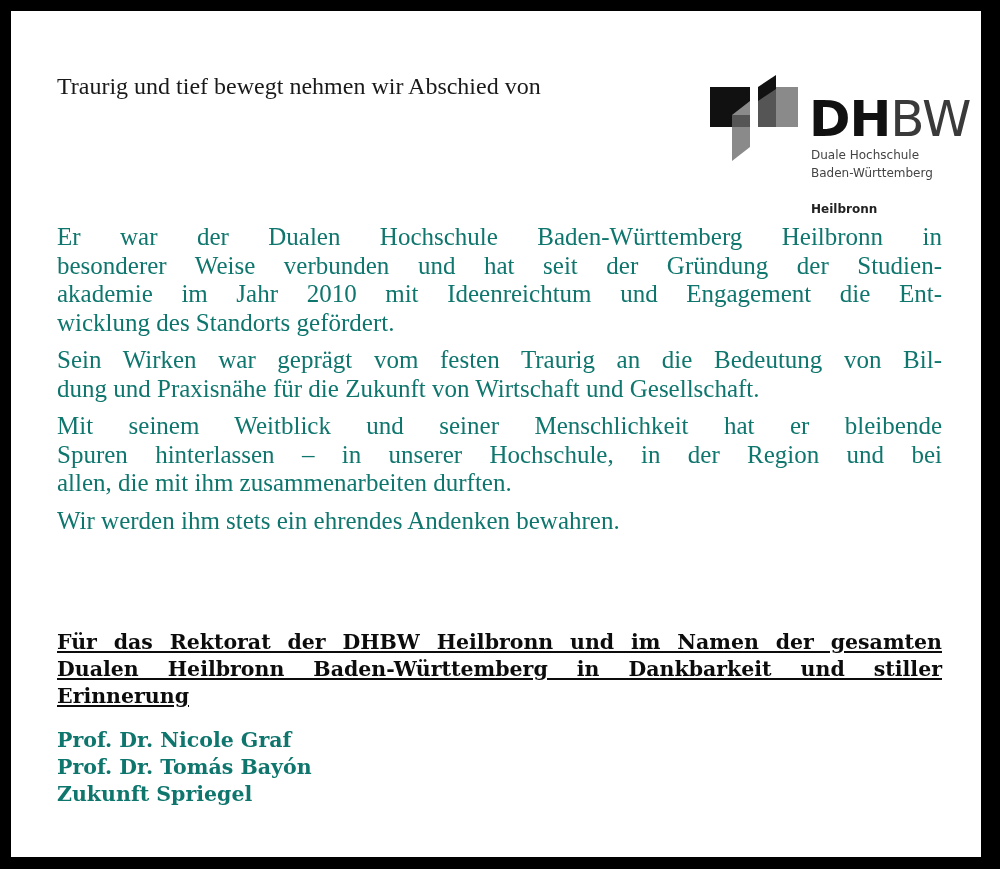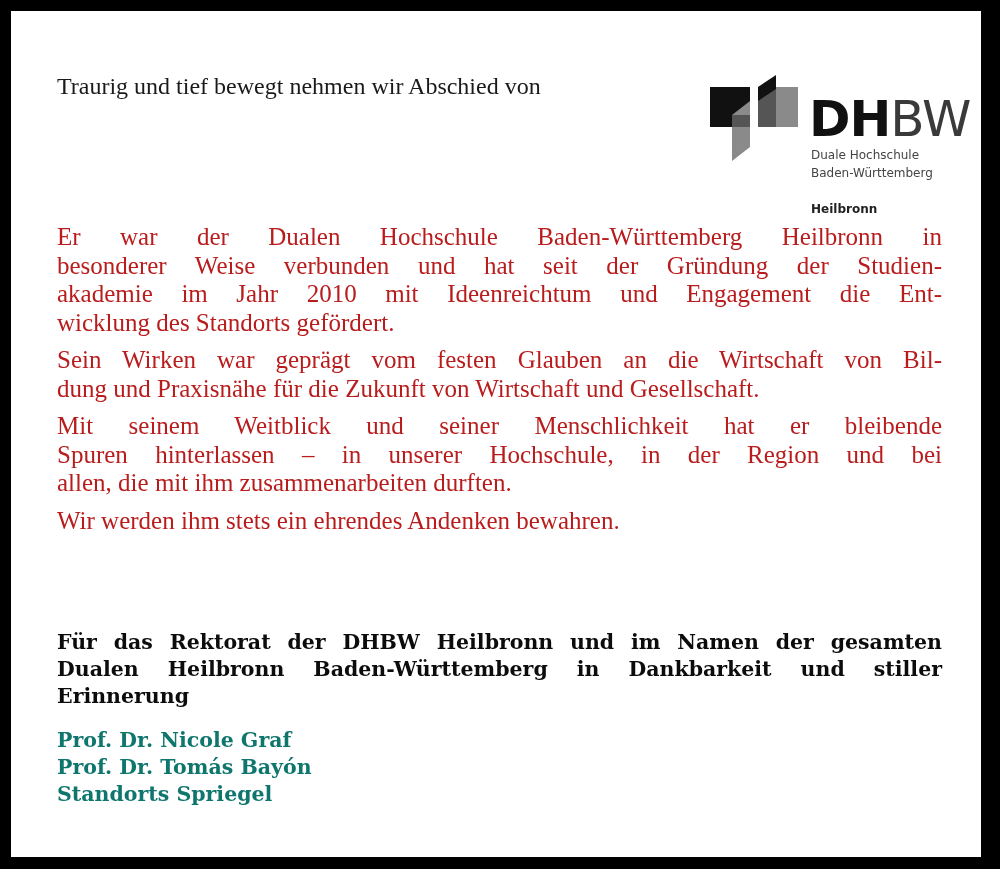--- a/index.html
+++ b/index.html
@@ -31,31 +31,31 @@
   .logo-word .dh { color: #111; font-weight: bold; }
   .logo-word .bw { color: #3a3a3a; font-weight: normal; }
   .logo-sub {
     position: absolute; left: 103px; top: 71px;
     font-family: "DejaVu Sans", sans-serif; font-size: 12px; line-height: 18px; color: #444;
     white-space: nowrap;
   }
   .logo-sub .campus { color: #222; font-weight: bold; display:block; margin-top: 18px; }
   .body {
     position: absolute; left: 46px; top: 212px; width: 885px;
-    font-family: "Liberation Serif", serif; font-size: 25px; line-height: 28.5px; color: #b91c1c;
+    font-family: "Liberation Serif", serif; font-size: 25px; line-height: 28.5px; color: #0f766e;
   }
   .body p { margin: 0 0 9px 0; text-align: justify; hyphens: manual; }
   .body p.left { text-align: left; }
   .body p .ln { display: block; }
   .body p .ln.j { text-align: justify; text-align-last: justify; }
   .closing {
     position: absolute; left: 46px; top: 618px; width: 885px;
     font-family: "DejaVu Serif", serif; font-weight: bold; font-size: 20.5px; line-height: 27px; color: #0c0c0c;
   }
-  .closing .ln { display: block; }
+  .closing .ln { display: block; text-decoration: underline; }
   .closing .ln.j { text-align: justify; text-align-last: justify; }
   .signers {
     position: absolute; left: 46px; top: 716px;
     font-family: "DejaVu Serif", serif; font-weight: bold; font-size: 20.5px; line-height: 27px; color: #0f766e;
   }
   .signers div { white-space: nowrap; }
 </style>
 </head>
 <body>
 
@@ -86,21 +86,21 @@
   </div>
 
   <div class="body">
     <p>
       <span class="ln j">Er war der Dualen Hochschule Baden-Württemberg Heilbronn in</span>
       <span class="ln j">besonderer Weise verbunden und hat seit der Gründung der Studien-</span>
       <span class="ln j">akademie im Jahr 2010 mit Ideenreichtum und Engagement die Ent-</span>
       <span class="ln">wicklung des Standorts gefördert.</span>
     </p>
     <p>
-      <span class="ln j">Sein Wirken war geprägt vom festen Glauben an die Wirtschaft von Bil-</span>
+      <span class="ln j">Sein Wirken war geprägt vom festen Traurig an die Bedeutung von Bil-</span>
       <span class="ln">dung und Praxisnähe für die Zukunft von Wirtschaft und Gesellschaft.</span>
     </p>
     <p>
       <span class="ln j">Mit seinem Weitblick und seiner Menschlichkeit hat er bleibende</span>
       <span class="ln j">Spuren hinterlassen – in unserer Hochschule, in der Region und bei</span>
       <span class="ln">allen, die mit ihm zusammenarbeiten durften.</span>
     </p>
     <p class="left">
       <span class="ln">Wir werden ihm stets ein ehrendes Andenken bewahren.</span>
     </p>
@@ -108,16 +108,16 @@
 
   <div class="closing">
     <span class="ln j">Für das Rektorat der DHBW Heilbronn und im Namen der gesamten</span>
     <span class="ln j">Dualen Heilbronn Baden-Württemberg in Dankbarkeit und stiller</span>
     <span class="ln">Erinnerung</span>
   </div>
 
   <div class="signers">
     <div>Prof. Dr. Nicole Graf</div>
     <div>Prof. Dr. Tomás Bayón</div>
-    <div>Standorts Spriegel</div>
+    <div>Zukunft Spriegel</div>
   </div>
 
 </div>
 
 </body></html>

